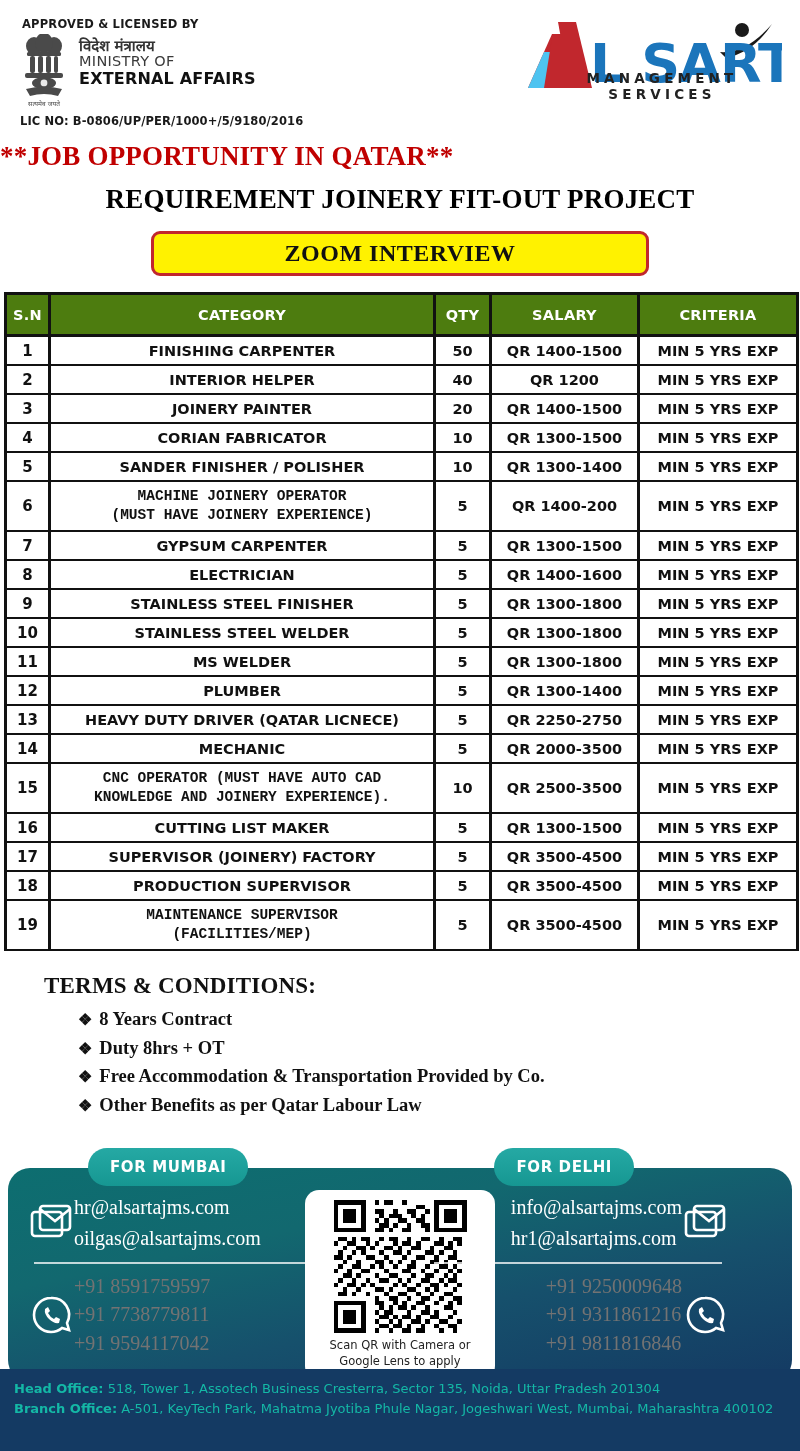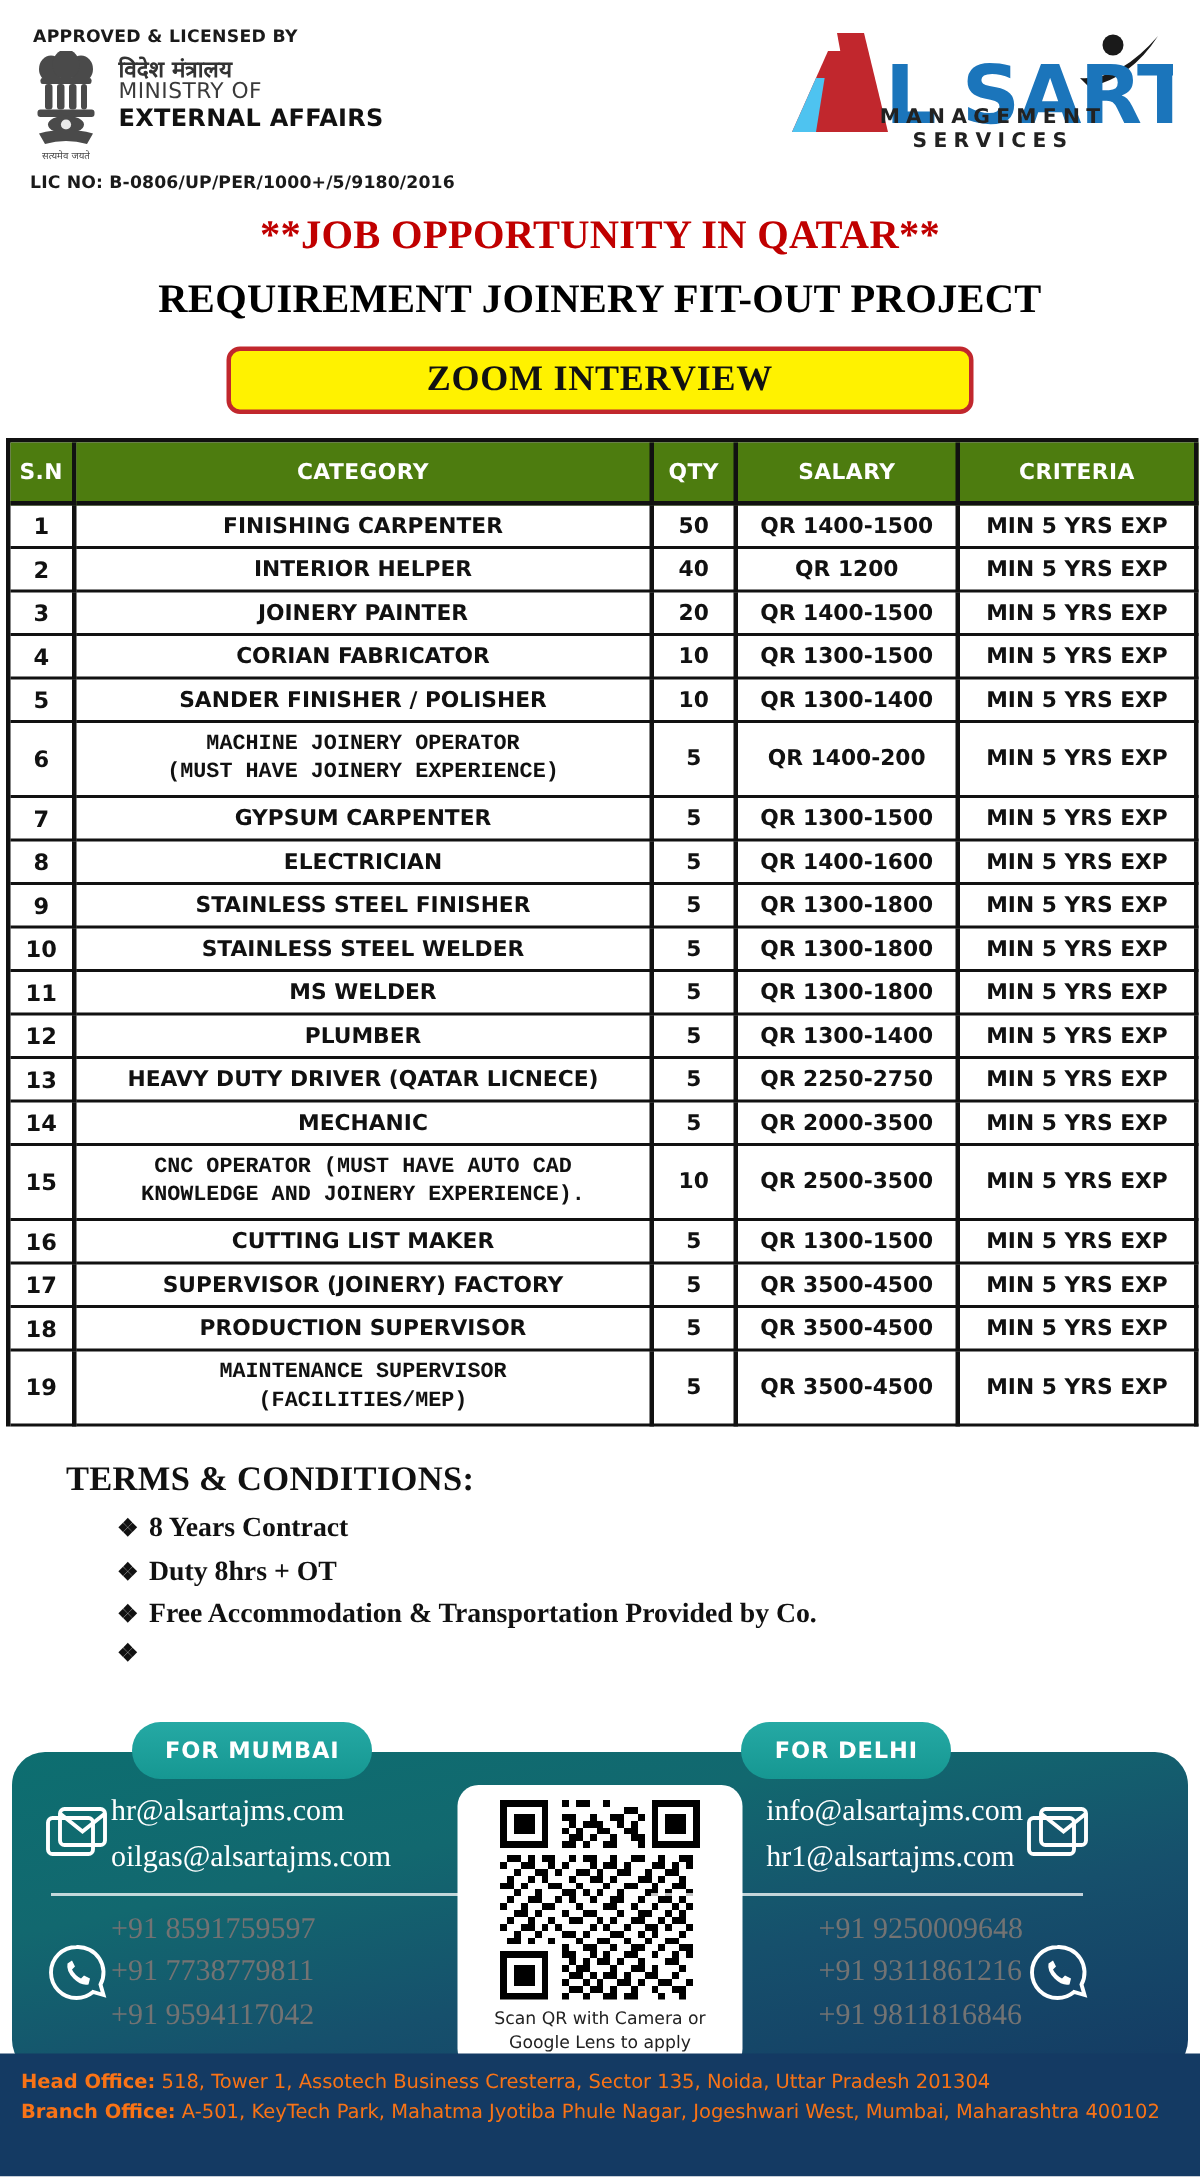--- a/index.html
+++ b/index.html
@@ -35,21 +35,21 @@
   .logo { position:absolute; right:18px; top:18px; width:268px; height:100px; }
   .logo-main { position:relative; height:74px; }
   .logo-sub {
     position:absolute; left:28px; bottom:16px; width:240px;
     text-align:center; font-size:13.5px; font-weight:bold;
     letter-spacing:4.2px; color:#222; font-family:"DejaVu Sans", sans-serif;
   }
 
   
   .title-qatar {
-    text-align:center; color:#C00000; font-weight:bold;
+    text-align:left; color:#C00000; font-weight:bold;
     font-size:27px; letter-spacing:.2px; margin-top:6px;
     font-family:"Liberation Serif", serif;
   }
   .title-req {
     text-align:center; color:#000; font-weight:bold;
     font-size:27px; letter-spacing:.2px; margin-top:12px;
     font-family:"Liberation Serif", serif;
   }
   .zoom-banner {
     margin:16px auto 0; width:498px; height:45px;
@@ -137,21 +137,21 @@
     display:flex; flex-direction:column; align-items:center; padding-top:10px;
   }
   .qr-img { width:150px; height:133px; }
   .qr-cap {
     margin-top:5px; text-align:center; font-size:11.5px; color:#222;
     line-height:1.35; font-family:"DejaVu Sans", sans-serif;
   }
 
   .addr {
     position:absolute; left:0; bottom:0; width:800px; height:82px;
-    background:#143A63; color:#f97316; padding:10px 14px 0 14px;
+    background:#143A63; color:#14b8a6; padding:10px 14px 0 14px;
     font-family:"DejaVu Sans", sans-serif; font-size:13px; line-height:1.5;
   }
   .addr b { font-weight:bold; }
 </style>
 </head>
 <body>
 
 <div class="page">
 
   <div class="header">
@@ -386,20 +386,21 @@
         <li>
           <span class="bullet">❖</span>
           <span>Duty 8hrs + OT</span>
         </li>
         <li>
           <span class="bullet">❖</span>
           <span>Free Accommodation  &amp; Transportation Provided by Co.</span>
         </li>
         <li>
           <span class="bullet">❖</span>
+          <span>Other Benefits as per Qatar Labour Law</span>
         </li>
       </ul>
   </div>
 
   <div class="footer">
     <div class="panel"></div>
 
     <div class="pill pill-mumbai">FOR MUMBAI</div>
     <div class="pill pill-delhi">FOR DELHI</div>
 

